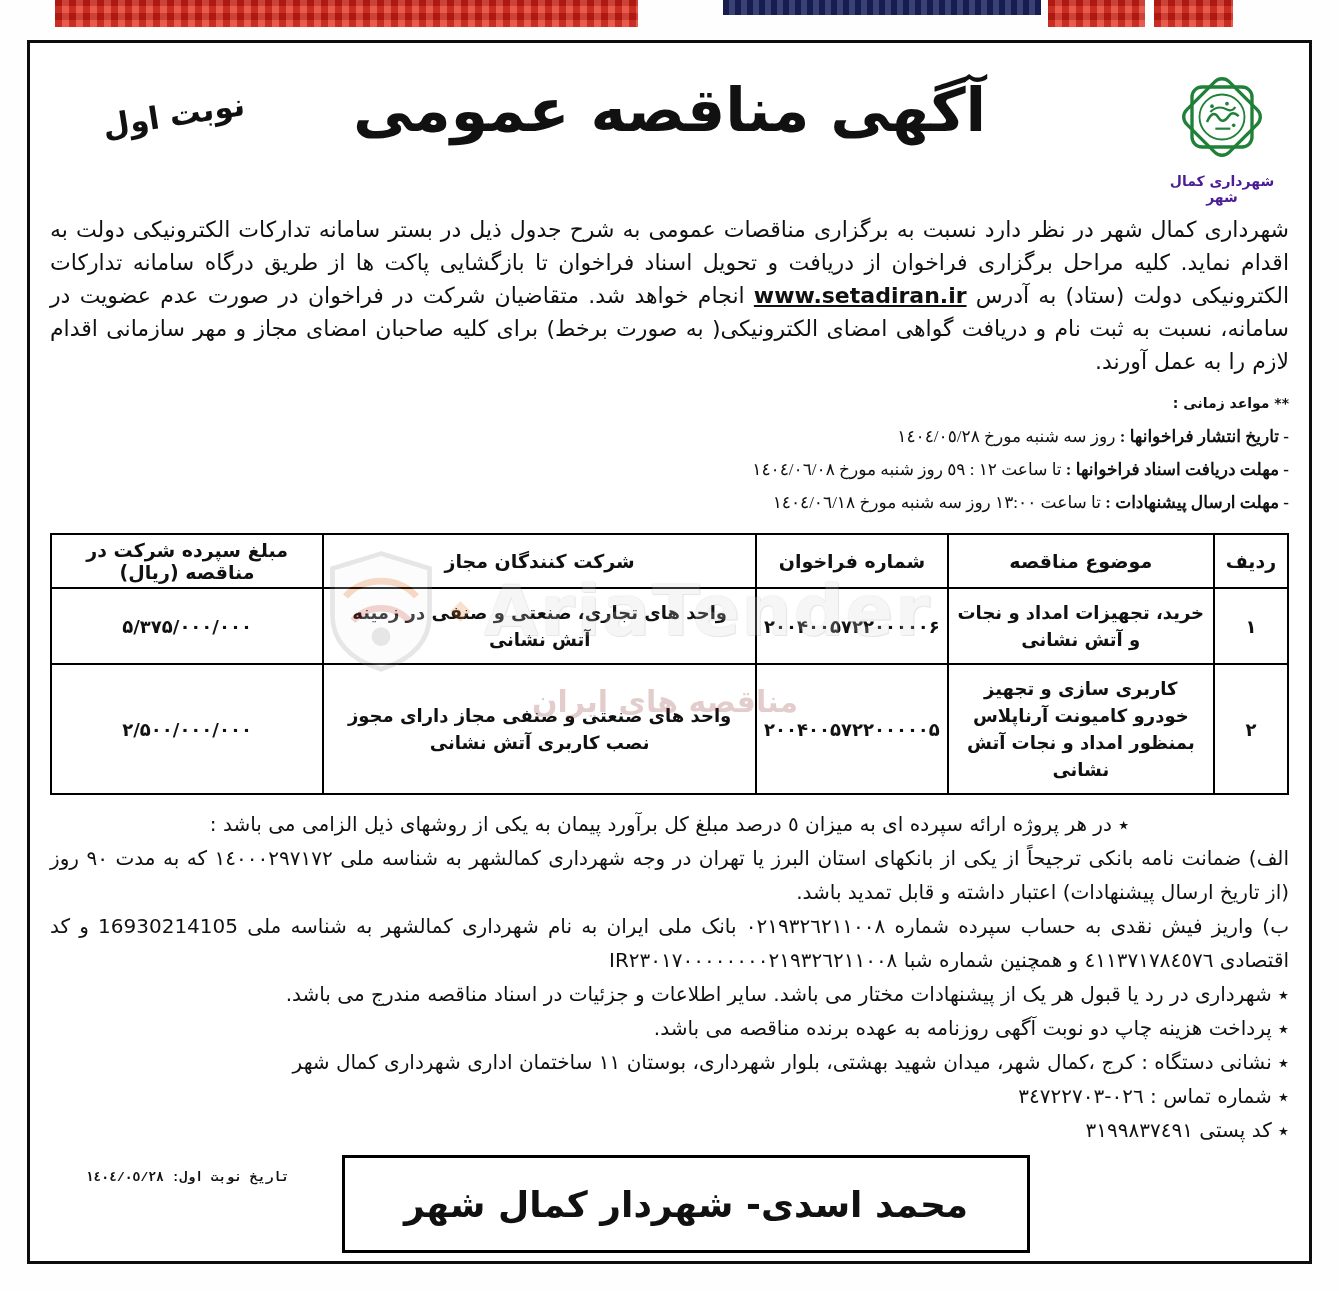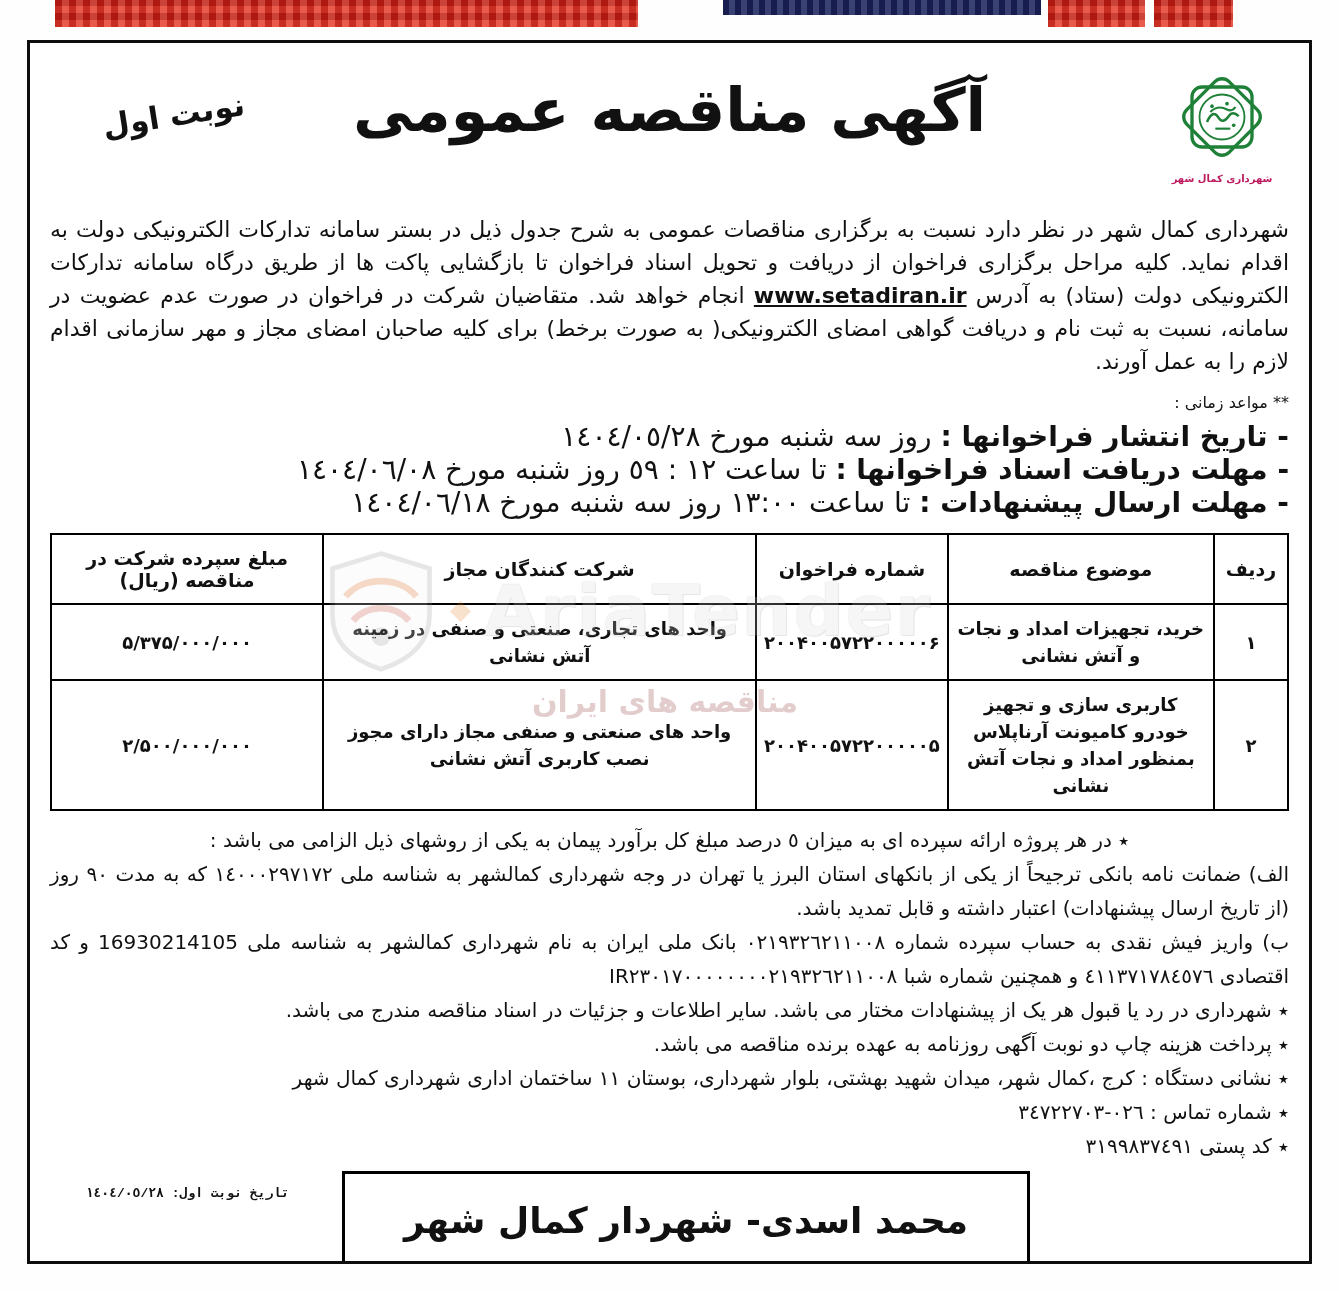--- a/index.html
+++ b/index.html
@@ -21,34 +21,34 @@
   #red3{left:1154px;top:0;width:79px;height:27px;}
 
   
   .doc{position:absolute;left:27px;top:40px;width:1285px;height:1224px;border:3px solid #0d0d0d;
        box-sizing:border-box;background:#fff;direction:rtl;padding:6px 20px 0;overflow:hidden;}
 
   .doc-header{position:relative;height:152px;}
   .title{margin:0;padding-top:26px;text-align:center;font-size:60px;font-weight:700;letter-spacing:0;}
   .nobat{position:absolute;left:52px;top:48px;font-size:31px;font-weight:700;transform:rotate(-9deg);}
   .logo{position:absolute;right:2px;top:18px;width:130px;text-align:center;}
-  .logo-caption{font-size:10px;font-weight:700;color:#be185d;margin-top:2px;}
+  .logo-caption{font-size:14px;font-weight:700;color:#4c1d95;margin-top:2px;}
 
   .intro{margin:12px 0 0;font-size:22px;line-height:33px;text-align:justify;}
   .intro .link{text-decoration:underline;font-weight:700;}
 
   .sched{margin-top:8px;}
-  .sched-head{font-size:16px;font-weight:400;line-height:34px;}
-  .sched-item{font-size:28px;line-height:33px;}
+  .sched-head{font-size:14px;font-weight:700;line-height:34px;}
+  .sched-item{font-size:17px;line-height:33px;font-family:Liberation Serif, serif;}
   .sched-item .lbl{font-weight:700;}
   .sched-item .val{font-weight:400;}
 
   table.tbl{width:100%;border-collapse:collapse;margin-top:14px;}
   .tbl th,.tbl td{border:2px solid #000;text-align:center;vertical-align:middle;}
-  .tbl th{font-size:19px;font-weight:700;padding:12px 4px;}
+  .tbl th{font-size:19px;font-weight:700;padding:4px 4px;}
   .tbl td{font-size:18px;font-weight:700;padding:10px 6px;line-height:27px;}
   col.c-row{width:6%;} col.c-subject{width:21.5%;} col.c-number{width:15.5%;}
   col.c-allowed{width:35%;} col.c-deposit{width:22%;}
 
   .notes{margin-top:12px;font-size:20px;line-height:34px;}
   .note{margin:0;}
   .note-center{text-align:center;}
   .note-just{text-align:justify;}
 
   .doc-footer{position:relative;height:112px;margin-top:6px;}

